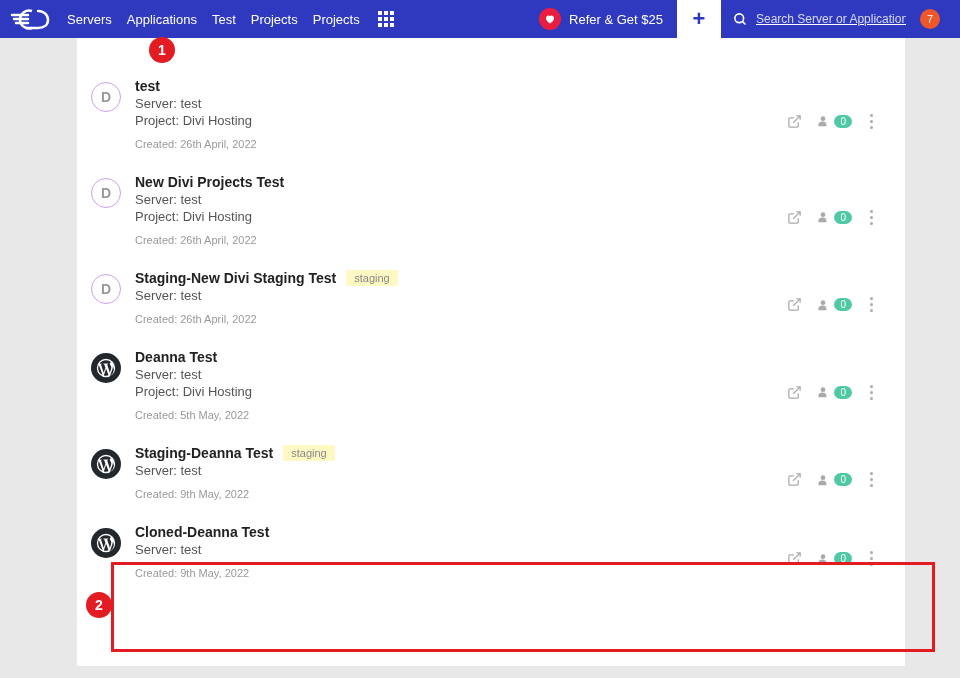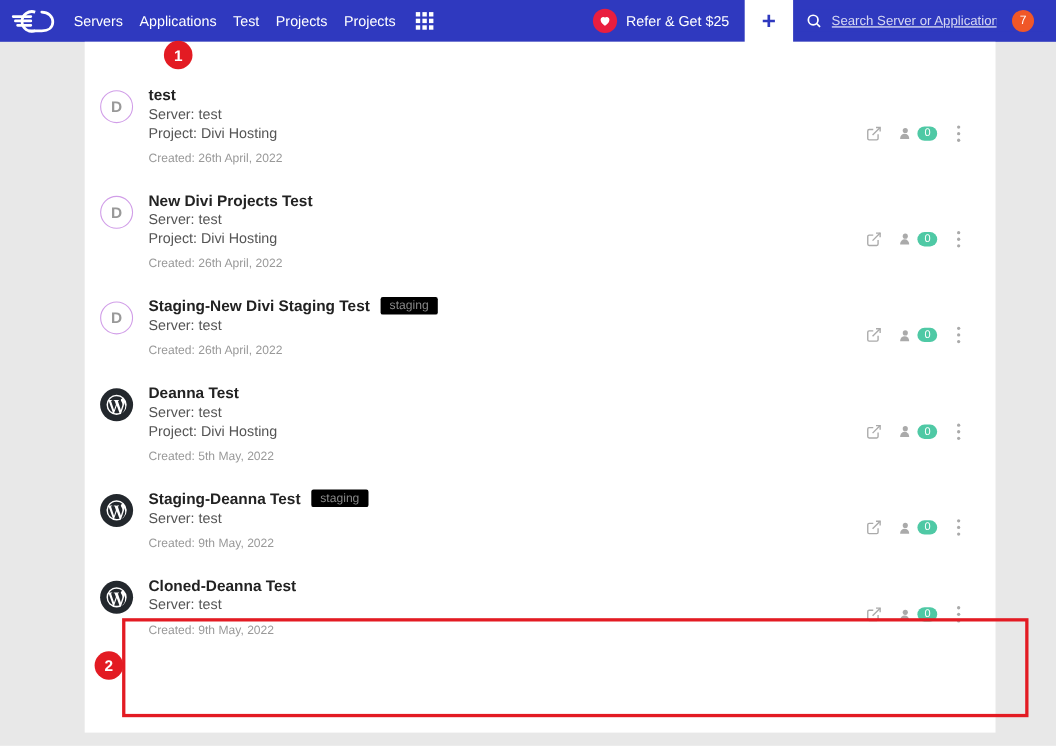--- a/index.html
+++ b/index.html
@@ -28,21 +28,21 @@
 
 .app-row { display: flex; padding: 10px 28px 14px 14px; position: relative; }
 .app-icon { width: 30px; height: 30px; border-radius: 50%; margin-right: 14px; margin-top: 4px; display: flex; align-items: center; justify-content: center; flex-shrink: 0; background: white; }
 .divi-icon-inner { font-size: 14px; color: #999; font-weight: bold; }
 .wp-icon { background: #23282d; }
 .wp-icon svg { width: 22px; height: 22px; }
 
 .app-info { flex: 1; }
 .app-title-row { display: flex; align-items: flex-start; gap: 10px; }
 .app-title { font-size: 14px; color: #222; font-weight: 600; }
-.tag { background: #000000; color: #888; font-size: 11px; padding: 2px 8px; border-radius: 2px; }
+.tag { background: #fef9c3; color: #888; font-size: 11px; padding: 2px 8px; border-radius: 2px; }
 .app-meta { font-size: 13px; color: #555; margin-top: 2px; }
 .app-created { font-size: 11px; color: #999; margin-top: 10px; }
 
 .app-actions { display: flex; align-items: center; gap: 14px; margin-top: 14px; }
 .action-icon { cursor: pointer; color: #aaa; display: flex; align-items: center; }
 .user-count { display: flex; align-items: center; gap: 4px; }
 .count-badge { background: #4fc9a5; color: white; font-size: 10px; border-radius: 9px; padding: 1px 6px; min-width: 16px; text-align: center; }
 .dots { display: flex; flex-direction: column; gap: 3px; cursor: pointer; padding: 0 4px; }
 .dots span { width: 3px; height: 3px; background: #aaa; border-radius: 50%; }
 

